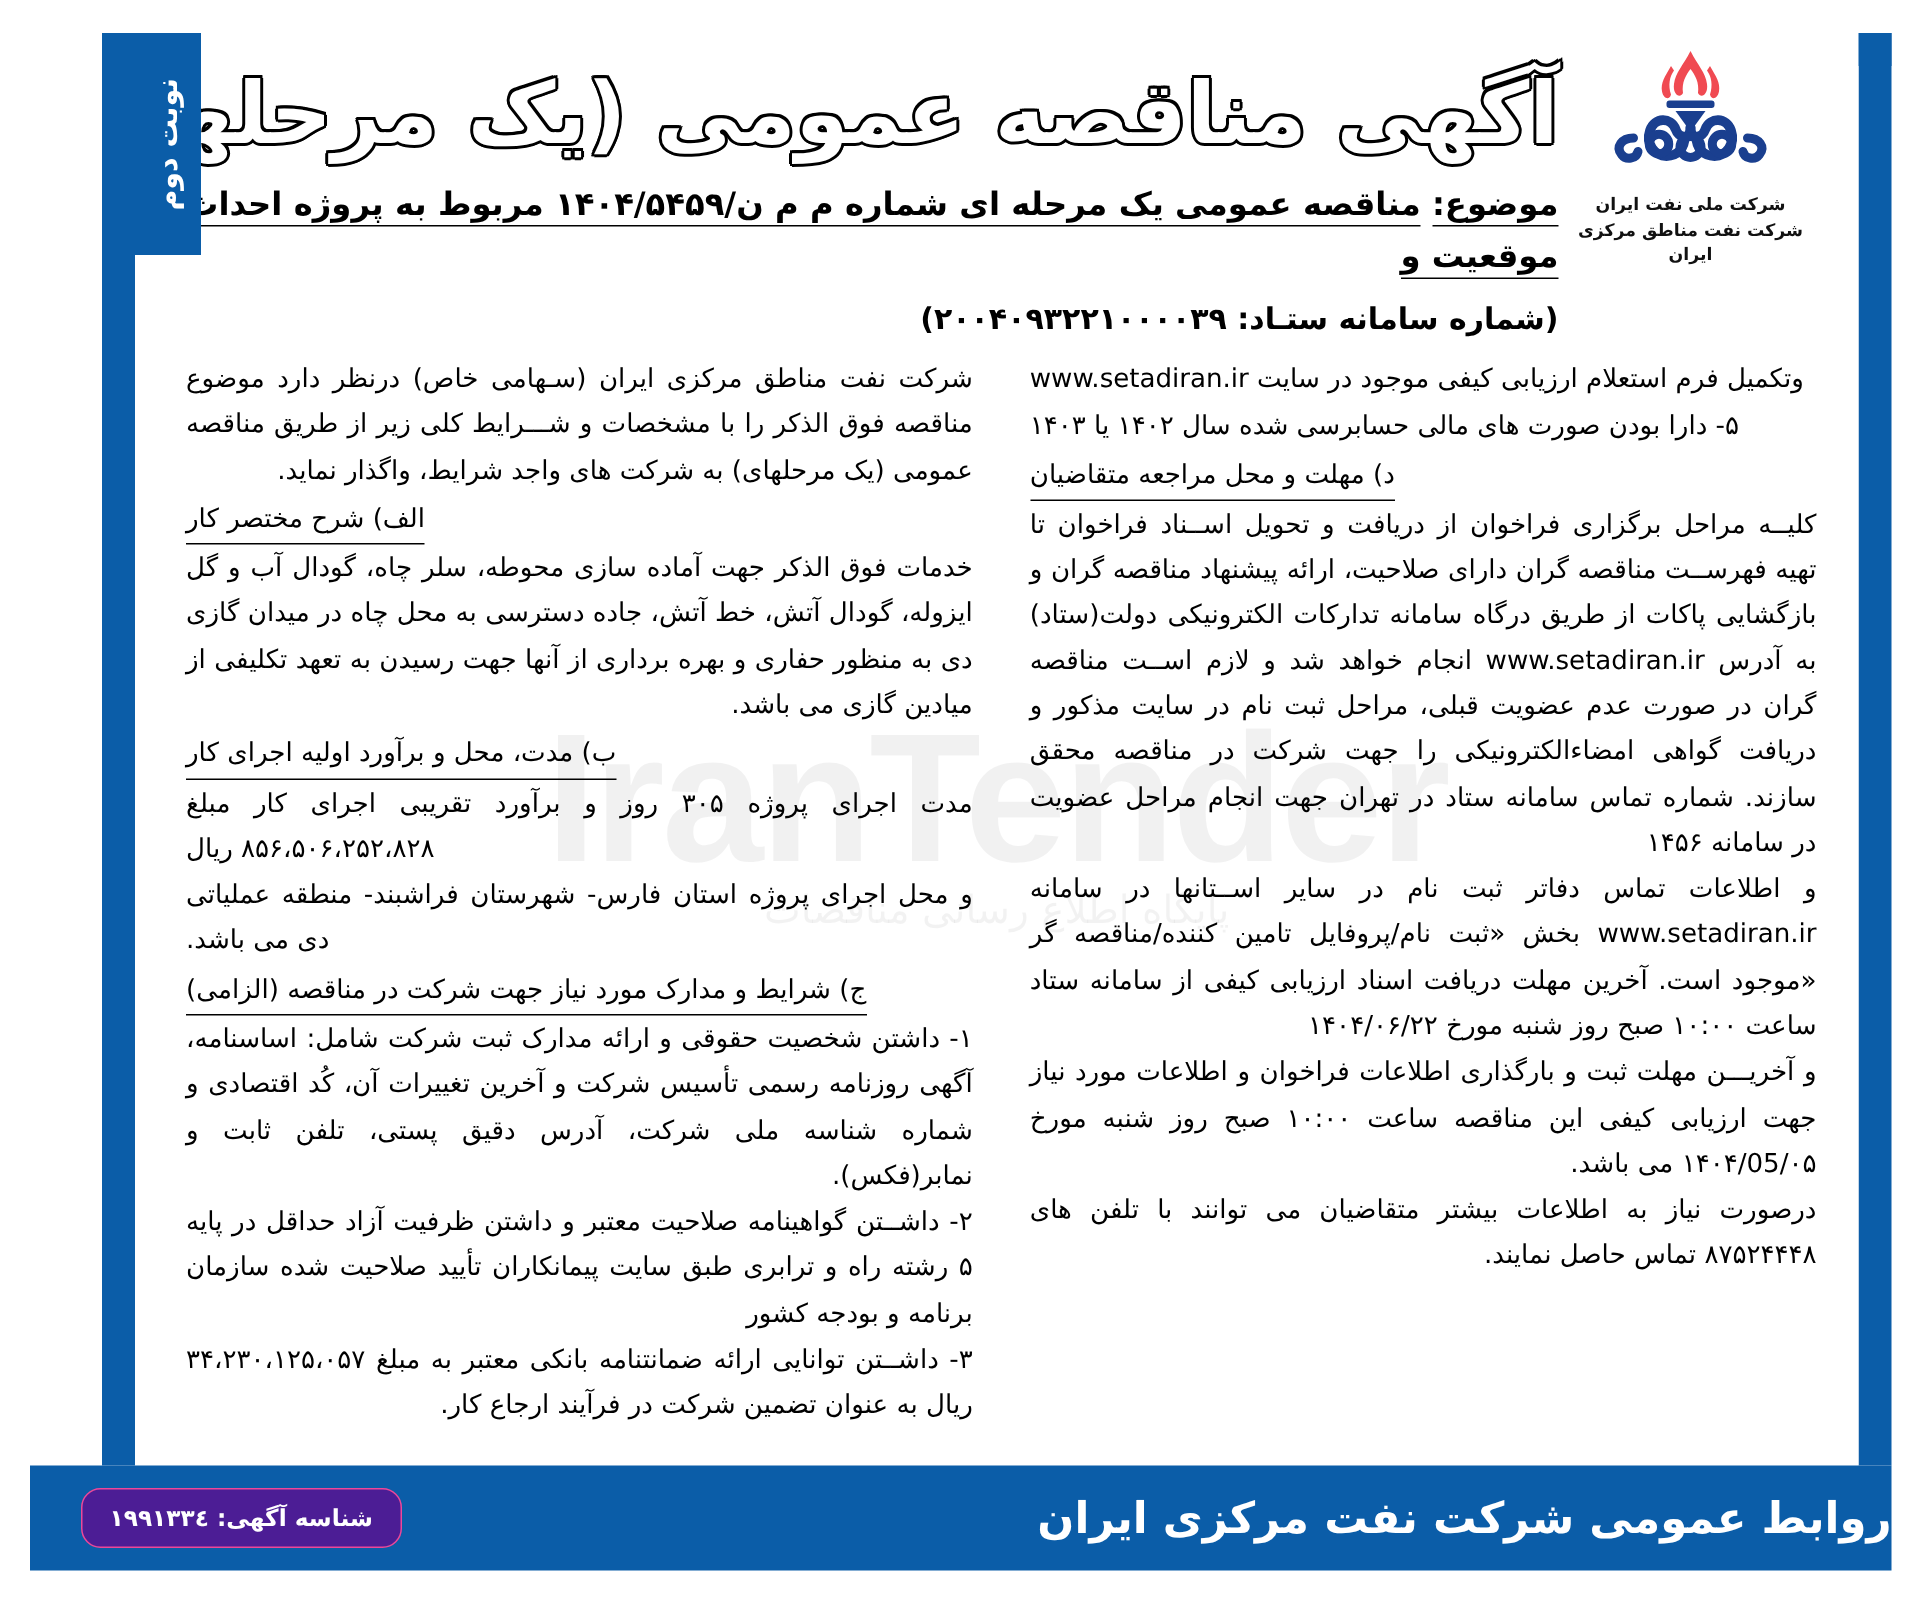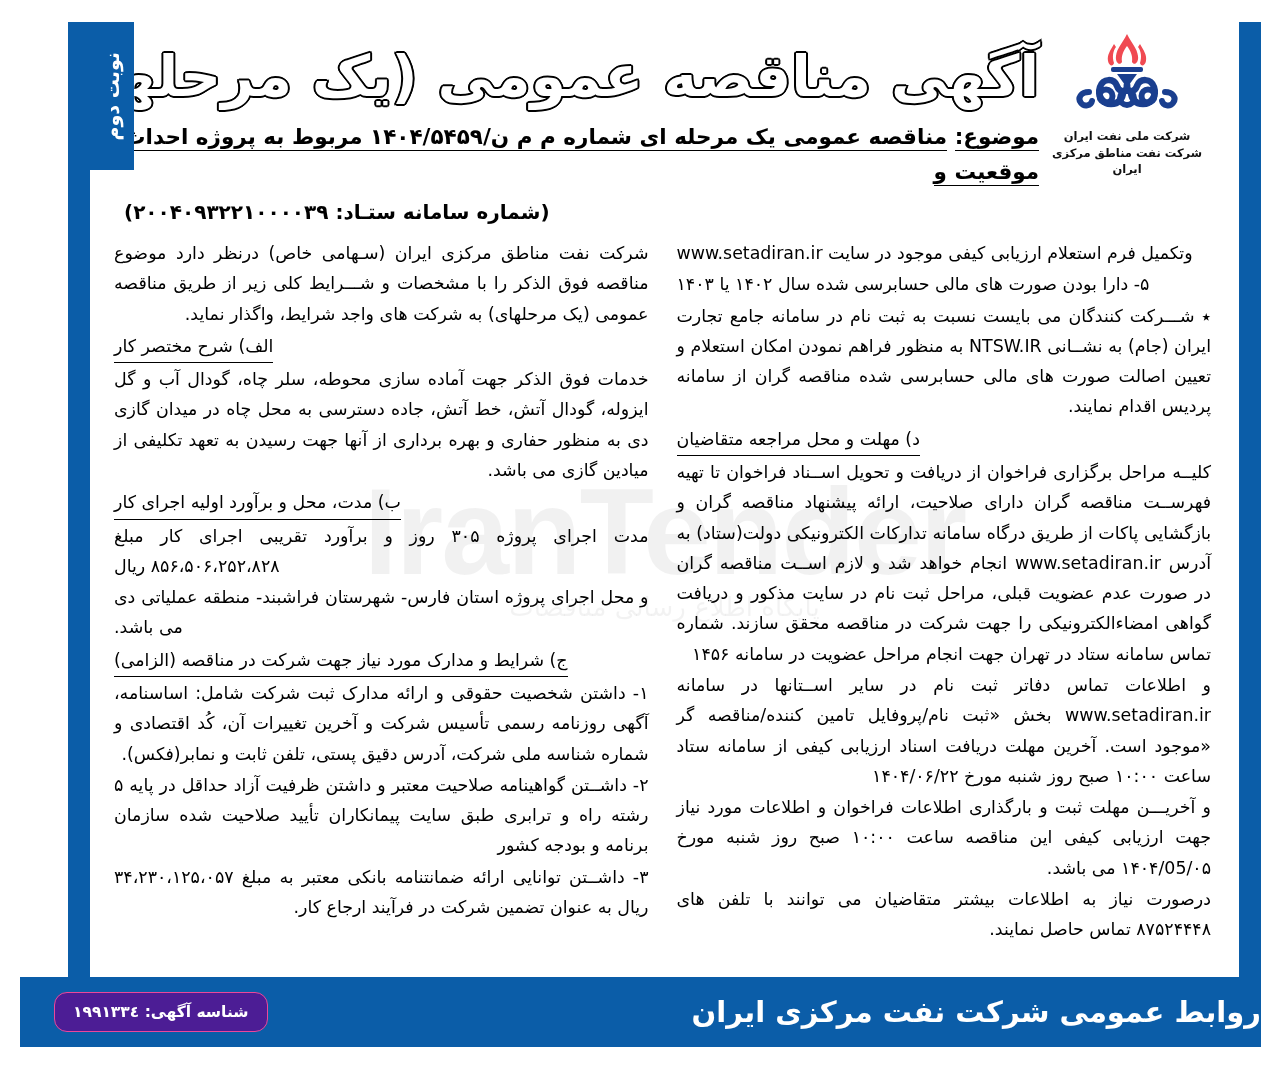--- a/index.html
+++ b/index.html
@@ -103,41 +103,41 @@
     margin:14px 200px 0 34px;
     font-size:21.5px;font-weight:bold;color:#000;
     line-height:1.62;text-align:justify;text-align-last:right;
   }
   .subject .u{border-bottom:1.6px solid #000;padding-bottom:1px;}
   .lat{direction:ltr;display:inline-block;font-style:italic;
        font-family:"Liberation Serif",serif;font-weight:bold;}
 
   .stad-no{
     margin:10px 200px 0 34px;
-    text-align:left;
+    text-align:right;
     font-size:20px;font-weight:bold;color:#000;
   }
 
   
   .columns{
     position:relative;z-index:3;
     display:flex;flex-direction:row;
     margin:14px 28px 0 22px;
     gap:26px;
     align-items:flex-start;
   }
   .col{flex:1 1 0;min-width:0;}
 
   .p{
     font-size:17.4px;
     line-height:1.74;
     color:#000;
     text-align:justify;
     text-align-last:right;
-    margin:0 0 1px 2px;
+    margin:0 0 1px 12px;
   }
   .p.left-last{text-align-last:left;}
   .head-u{
     display:inline-block;
     border-bottom:1.4px solid #000;
     padding-bottom:1px;
     font-size:17.4px;
   }
   .p.heading{text-align:right;text-align-last:left;margin-top:2px;text-decoration:underline;}
 
@@ -216,21 +216,20 @@
       </div>
 
       <div class="stad-no">(شماره سامانه ستـاد: ۲۰۰۴۰۹۳۲۲۱۰۰۰۰۳۹)</div>
     </div>
 
     <div class="columns">
 
       <div class="col">
         <div class="p left-last">وتکمیل فرم استعلام ارزیابی کیفی موجود در سایت www.setadiran.ir</div>
         <div class="p left-last">۵- دارا بودن صورت های مالی حسابرسی شده سال ۱۴۰۲ یا ۱۴۰۳</div>
-        <div class="p">٭ شـــرکت کنندگان می بایست نسبت به ثبت نام در سامانه جامع تجارت ایران (جام) به نشــانی NTSW.IR به منظور فراهم نمودن امکان استعلام و تعیین اصالت صورت های مالی حسابرسی شده مناقصه گران از سامانه پردیس اقدام نمایند.</div>
         <div class="p heading">
           <span class="head-u">د) مهلت و محل مراجعه متقاضیان</span>
         </div>
         <div class="p">کلیــه مراحل برگزاری فراخوان از دریافت و تحویل اســناد فراخوان تا تهیه فهرســت مناقصه گران دارای صلاحیت، ارائه پیشنهاد مناقصه گران و بازگشایی پاکات از طریق درگاه سامانه تدارکات الکترونیکی دولت(ستاد) به آدرس www.setadiran.ir انجام خواهد شد و لازم اســت مناقصه گران در صورت عدم عضویت قبلی، مراحل ثبت نام در سایت مذکور و دریافت گواهی امضاءالکترونیکی را جهت شرکت در مناقصه محقق سازند. شماره تماس سامانه ستاد در تهران جهت انجام مراحل عضویت در سامانه ۱۴۵۶</div>
         <div class="p">و اطلاعات تماس دفاتر ثبت نام در سایر اســتانها در سامانه www.setadiran.ir بخش «ثبت نام/پروفایل تامین کننده/مناقصه گر «موجود است. آخرین مهلت دریافت اسناد ارزیابی کیفی از سامانه ستاد ساعت ۱۰:۰۰ صبح روز شنبه مورخ ۱۴۰۴/۰۶/۲۲</div>
         <div class="p">و آخریـــن مهلت ثبت و بارگذاری اطلاعات فراخوان و اطلاعات مورد نیاز جهت ارزیابی کیفی این مناقصه ساعت ۱۰:۰۰ صبح روز شنبه مورخ ۱۴۰۴/05/۰۵ می باشد.</div>
         <div class="p">درصورت نیاز به اطلاعات بیشتر متقاضیان می توانند با تلفن های ۸۷۵۲۴۴۴۸ تماس حاصل نمایند.</div>
       </div>
 
       <div class="col">

